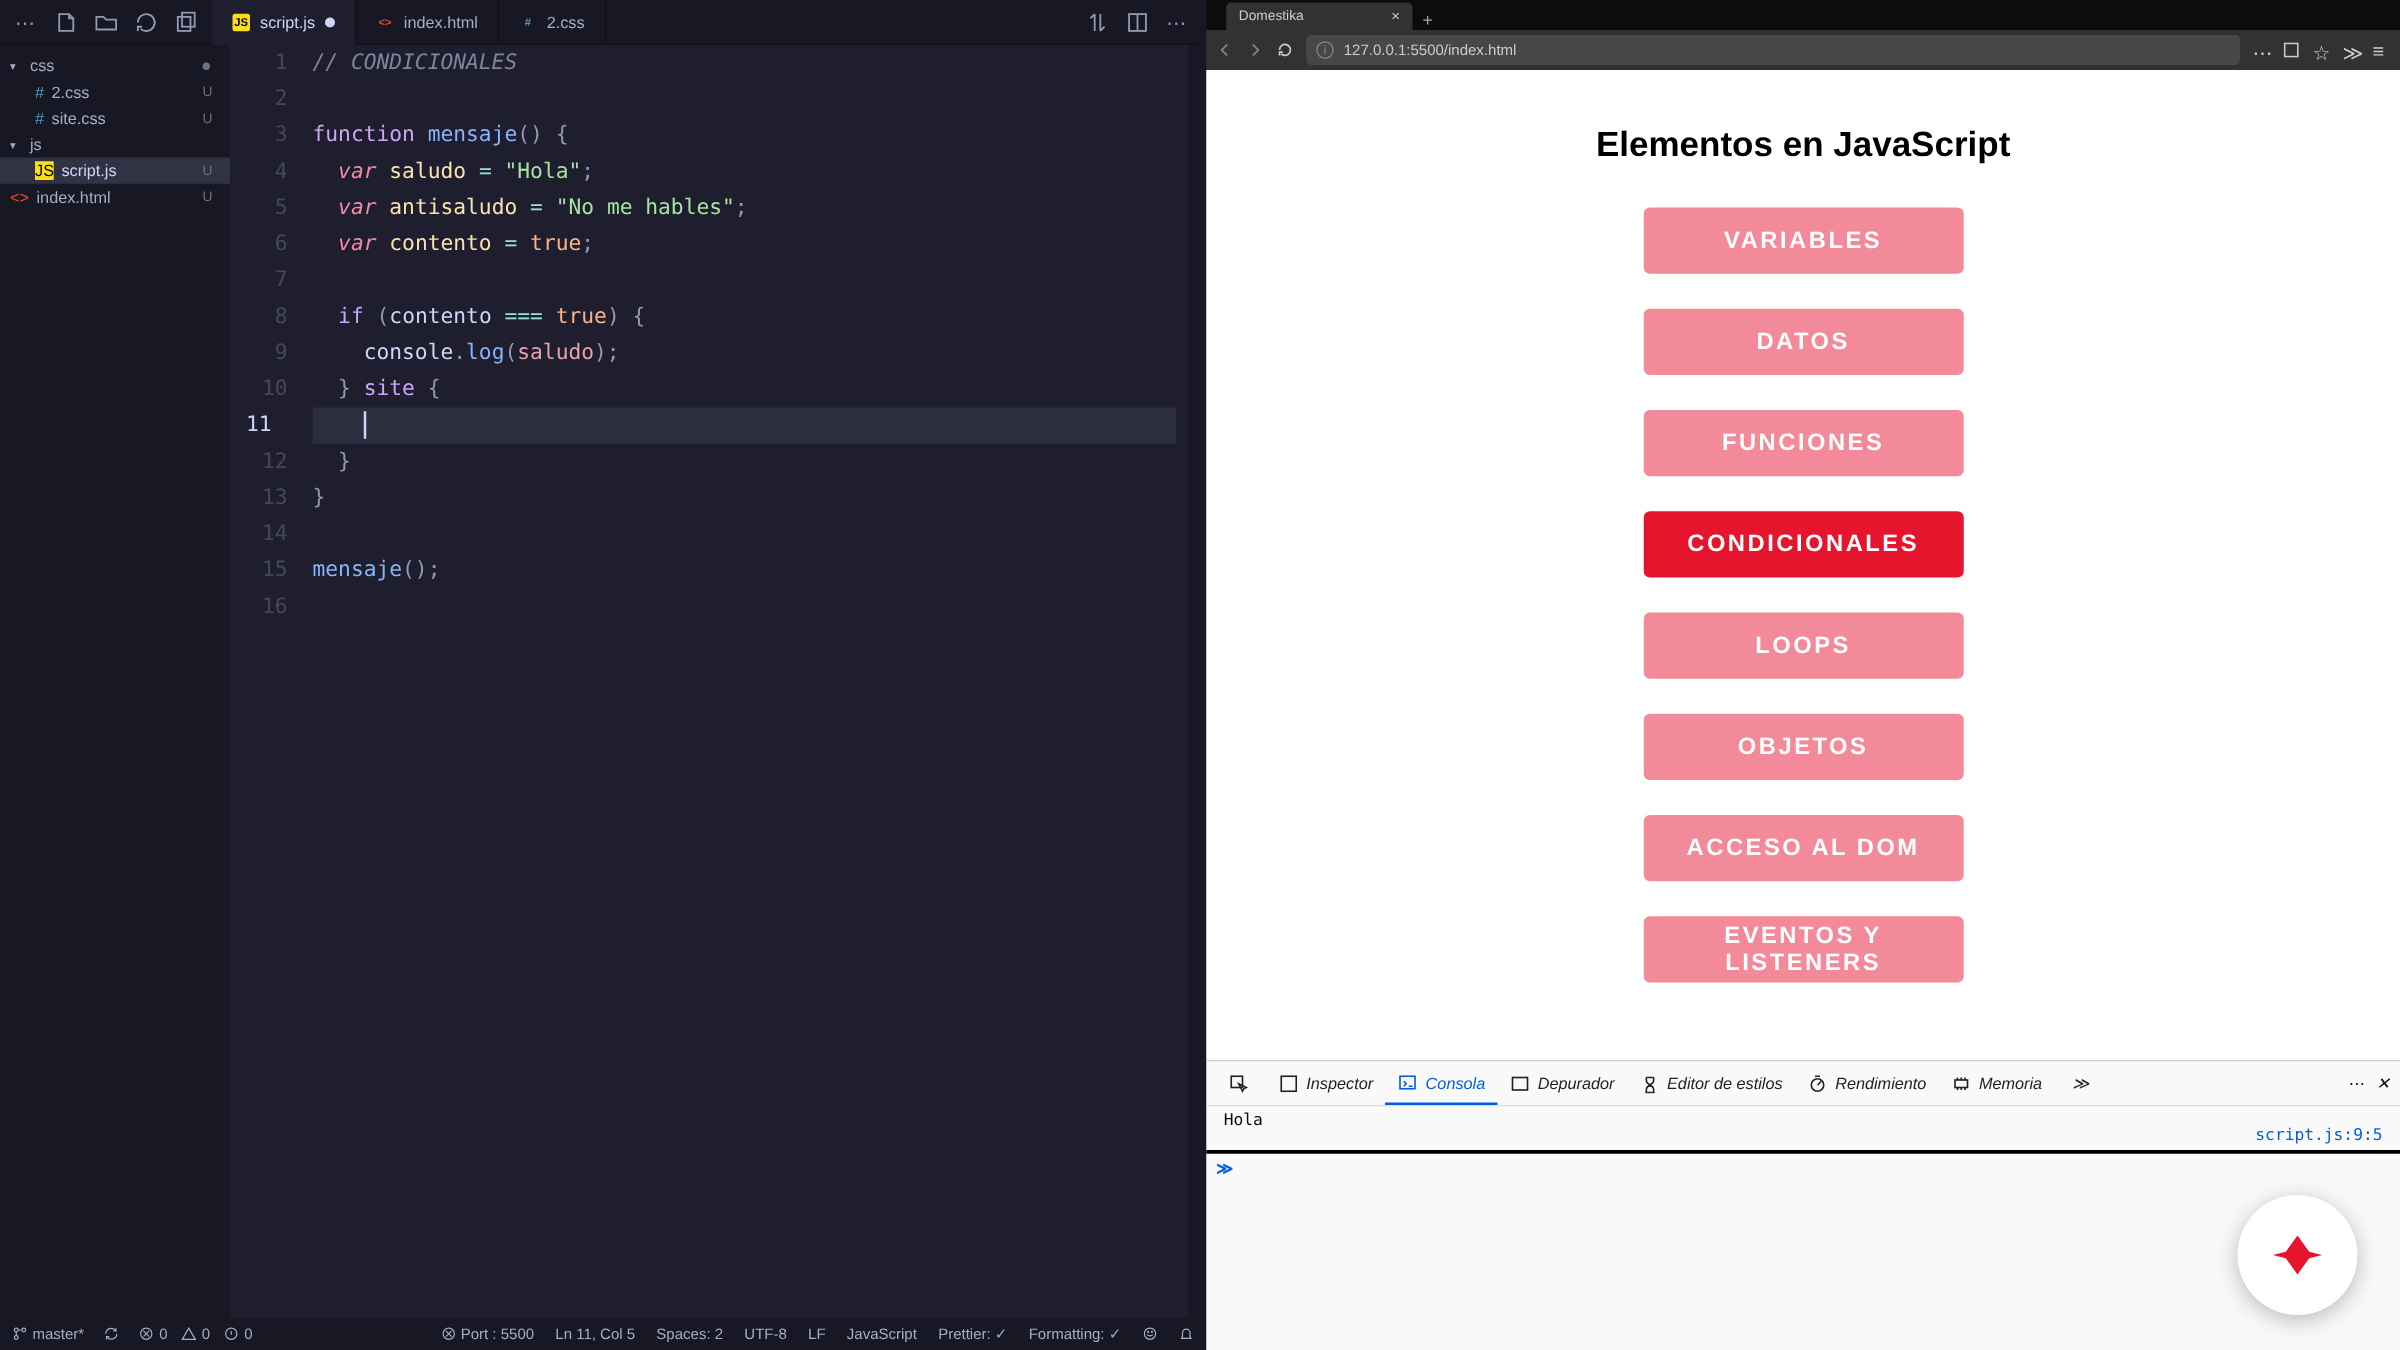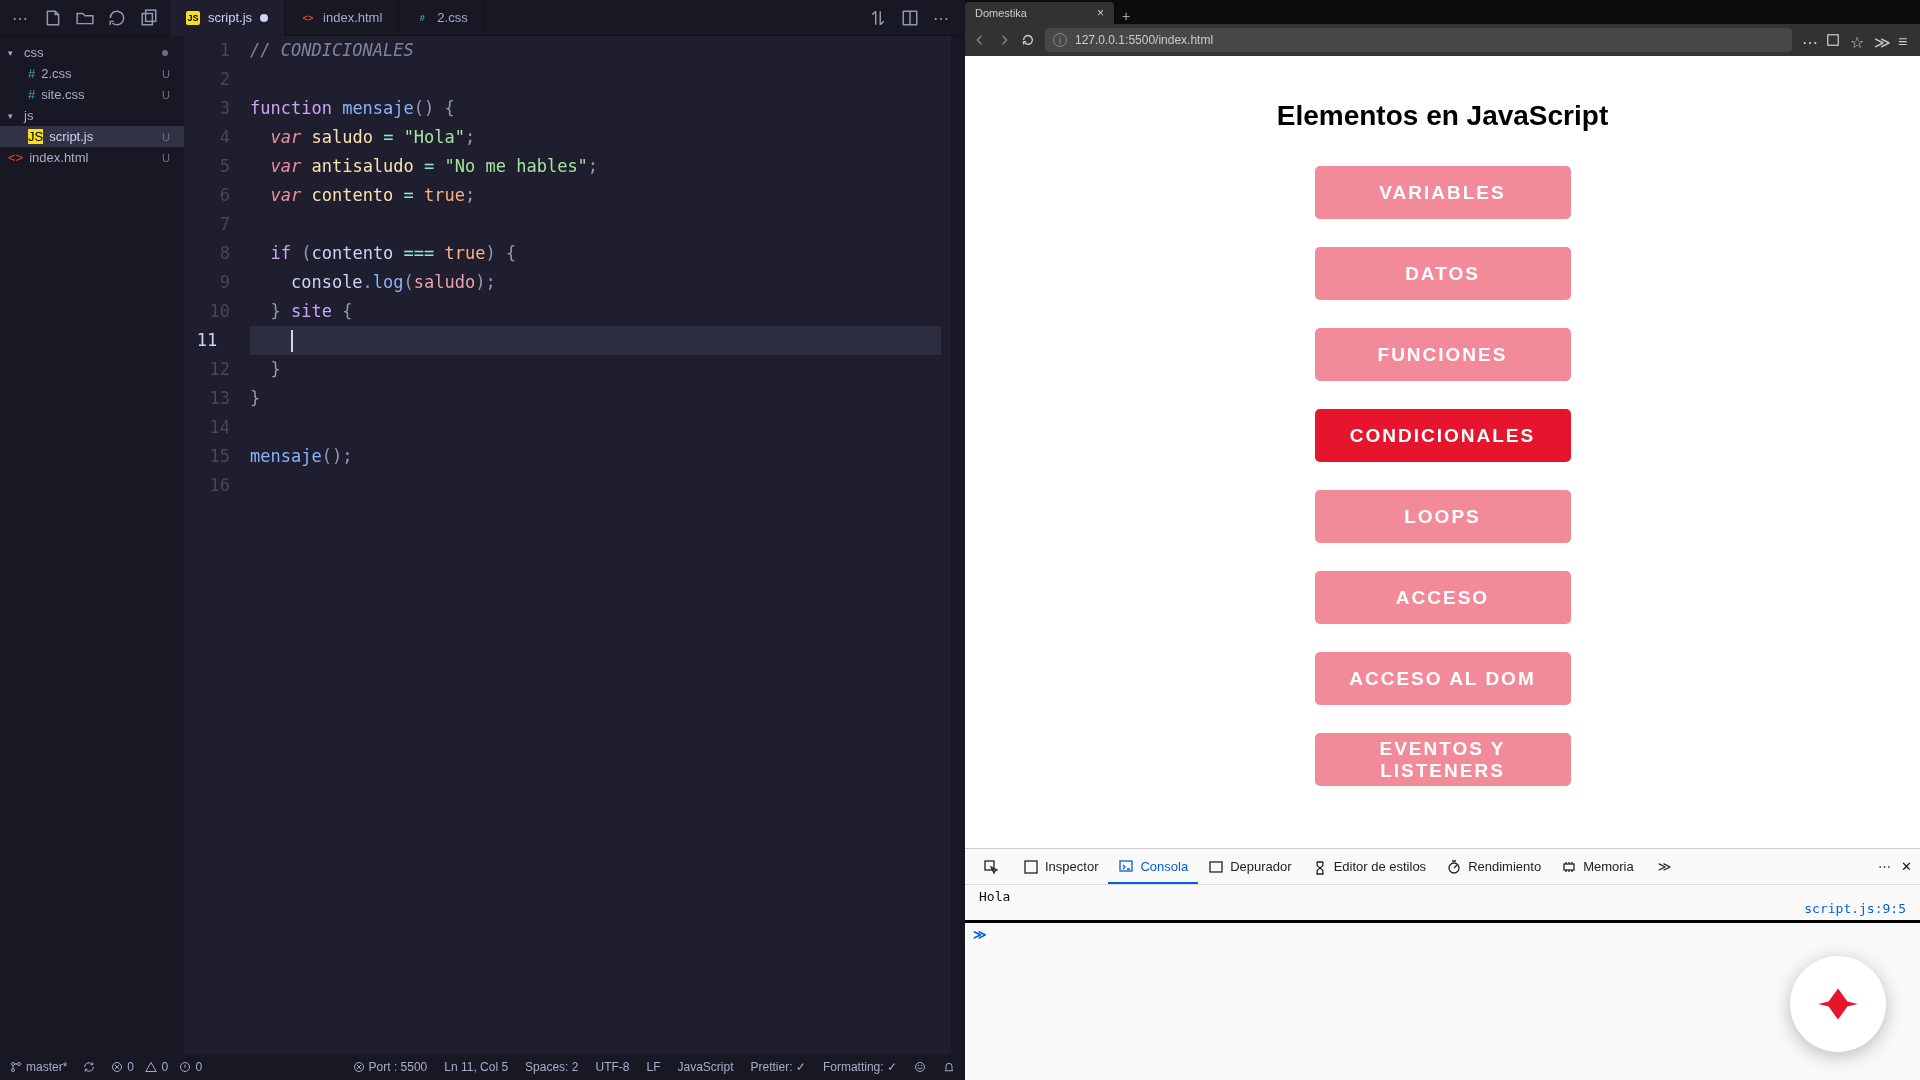--- a/index.html
+++ b/index.html
@@ -60,39 +60,39 @@
 .c-param { color: #eba0ac; }
 .minimap { width: 14px; background: #181825; }
 
 .statusbar { height: 26px; background: #181825; display: flex; align-items: center; font-size: 12px; color: #a6adc8; padding: 0 10px; gap: 16px; }
 .statusbar .sb-item { display: flex; align-items: center; gap: 4px; cursor: pointer; }
 .statusbar .right { margin-left: auto; display: flex; gap: 17px; }
 .sb-ico { width: 12px; height: 12px; }
 
 
 .browser-tabs { height: 24px; background: #0c0c0d; display: flex; align-items: flex-end; }
-.browser-tab { height: 22px; background: #323234; display: flex; align-items: center; padding: 0 10px; font-size: 11px; color: #ccc; gap: 70px; border-radius: 4px 4px 0 0; margin-left: 0; }
+.browser-tab { height: 22px; background: #323234; display: flex; align-items: center; padding: 0 10px; font-size: 11px; color: #ccc; gap: 70px; border-radius: 4px 4px 0 0; margin-left: 16px; }
 .browser-tab .close { font-size: 12px; cursor: pointer; }
 .browser-tab-add { color: #aaa; padding: 0 8px; font-size: 14px; cursor: pointer; }
 .browser-url { height: 32px; background: #323234; display: flex; align-items: center; padding: 0 8px; gap: 10px; }
 .browser-url .nav-ico { width: 14px; height: 14px; color: #888; cursor: pointer; }
 .browser-url .nav-ico.enabled { color: #ccc; }
 .url-bar { flex: 1; background: #474749; border-radius: 4px; height: 24px; display: flex; align-items: center; padding: 0 8px; gap: 8px; font-size: 12px; color: #ccc; }
 .url-bar .info-ico { width: 14px; height: 14px; border: 1px solid #888; border-radius: 50%; display: flex; align-items: center; justify-content: center; font-size: 10px; color: #888; }
 .browser-url .right-icons { display: flex; gap: 10px; }
 .browser-url .right-icons .nav-ico { color: #ccc; }
 
 .page { flex: 1; background: #fff; display: flex; flex-direction: column; align-items: center; padding-top: 44px; overflow: hidden; }
 .page h1 { font-size: 28px; font-weight: 700; color: #000; margin-bottom: 34px; }
 .btn { width: 256px; height: 53px; margin-bottom: 28px; border: none; border-radius: 5px; background: #f28a9a; color: #fff; font-size: 19px; font-weight: 700; letter-spacing: 2px; cursor: pointer; }
 .btn.active { background: #e6142d; }
 
 
 .devtools { height: 232px; background: #f9f9fa; border-top: 1px solid #ccc; display: flex; flex-direction: column; color: #0c0c0d; }
-.dt-tabs { height: 36px; display: flex; align-items: center; border-bottom: 1px solid #ddd; padding: 0 8px; gap: 4px; font-size: 13px; }
+.dt-tabs { height: 36px; display: flex; align-items: center; border-bottom: 1px solid #ddd; padding: 0 8px; gap: 4px; font-size: 13px; font-style: italic; }
 .dt-tab { display: flex; align-items: center; gap: 6px; padding: 8px 10px; cursor: pointer; color: #222; }
 .dt-tab.active { color: #0060df; border-bottom: 2px solid #0060df; margin-bottom: -1px; }
 .dt-tab .dt-ico { width: 16px; height: 16px; }
 .dt-tabs .right { margin-left: auto; display: flex; gap: 10px; align-items: center; }
 .dt-filter { height: 34px; display: flex; align-items: center; padding: 0 10px; gap: 10px; border-bottom: 1px solid #ddd; font-size: 13px; }
 .dt-filter .trash, .dt-filter .funnel { width: 16px; height: 16px; color: #666; cursor: pointer; }
 .dt-filter input { border: none; background: transparent; flex: 1; font-size: 13px; outline: none; }
 .dt-filter .persist { margin-left: auto; display: flex; align-items: center; gap: 6px; color: #555; }
 .dt-console { flex: 1; font-family: Menlo, monospace; font-size: 13px; }
 .dt-row { display: flex; padding: 4px 14px; border-bottom: 3px solid #000000; }
@@ -315,21 +315,21 @@
             <rect x="2" y="2" width="12" height="12"></rect>
           </svg></span>
       <span class="nav-ico">☆</span>
       <span class="nav-ico">≫</span>
       <span class="nav-ico">≡</span>
     </div>
   </div>
 
   <div class="page">
     <h1>Elementos en JavaScript</h1>
-    <div id="page-buttons"><button class="btn ">VARIABLES</button><br><button class="btn ">DATOS</button><br><button class="btn ">FUNCIONES</button><br><button class="btn active">CONDICIONALES</button><br><button class="btn ">LOOPS</button><br><button class="btn ">ACCESO</button><br><button class="btn ">ACCESO AL DOM</button><br><button class="btn ">EVENTOS Y LISTENERS</button><br></div>
+    <div id="page-buttons"><button class="btn ">VARIABLES</button><br><button class="btn ">DATOS</button><br><button class="btn ">FUNCIONES</button><br><button class="btn active">CONDICIONALES</button><br><button class="btn ">LOOPS</button><br><button class="btn ">OBJETOS</button><br><button class="btn ">ACCESO AL DOM</button><br><button class="btn ">EVENTOS Y LISTENERS</button><br></div>
   </div>
 
   <div class="devtools">
     <div class="dt-tabs">
       <span class="dt-tab">
           <svg class="dt-ico" viewBox="0 0 16 16" fill="none" stroke="currentColor" stroke-width="1.3">
             <rect x="2" y="2" width="9" height="9"></rect>
             <path d="M8 8l6 3-2 1-1 2z"></path>
           </svg>
         </span>

